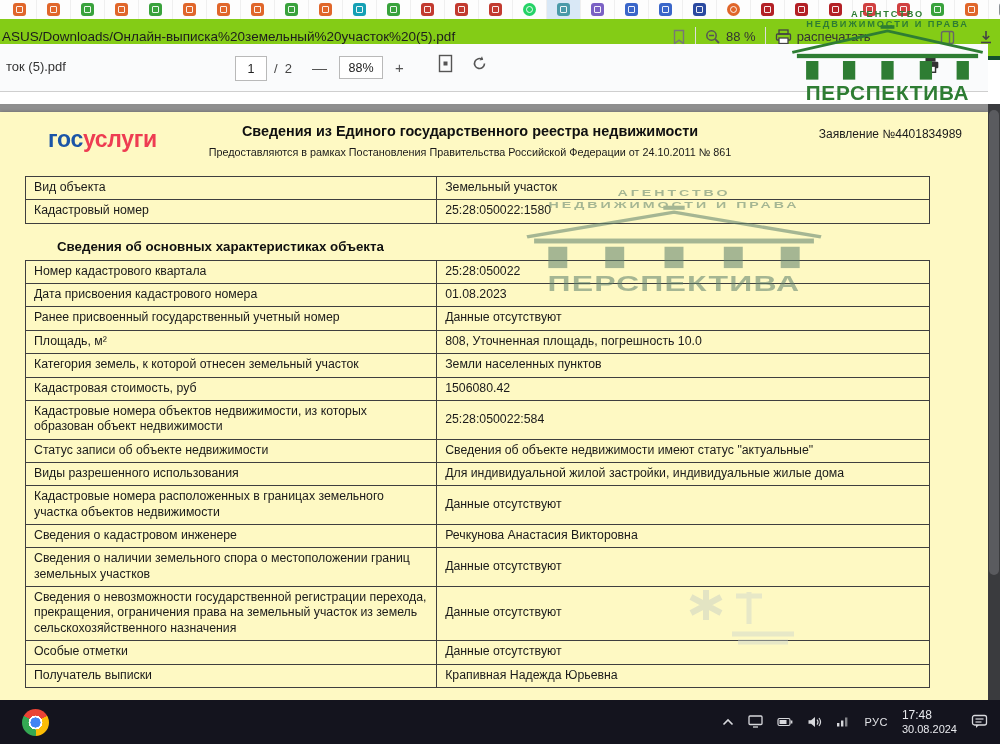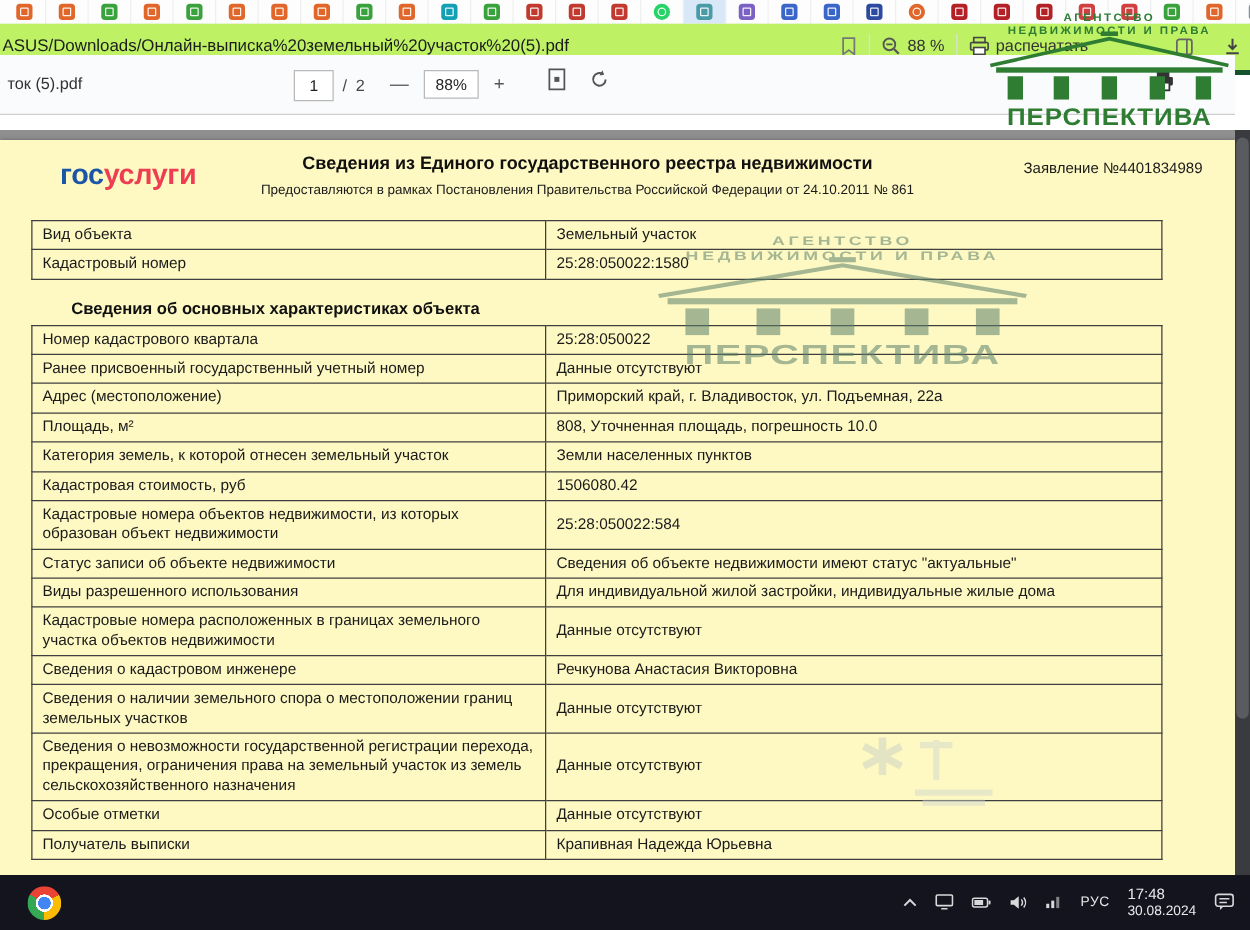--- a/index.html
+++ b/index.html
@@ -13,21 +13,21 @@
   .tab{width:33px;height:19px;display:flex;align-items:center;justify-content:center;
        border-right:1px solid #efefef;flex:0 0 auto}
   .tab.active{background:#d9e8f6}
   .fav{width:13px;height:13px;border-radius:3px;display:inline-block;position:relative}
   .fav::after{content:"";position:absolute;left:3px;top:3px;right:3px;bottom:3px;
               border:1.5px solid rgba(255,255,255,.9);border-radius:1px}
   .tab.circle .fav{border-radius:50%}
   .tab.circle .fav::after{border-radius:50%}
 
   
-  .addressbar{position:absolute;top:19px;left:0;right:0;height:37px;background:#bef264;
+  .addressbar{position:absolute;top:19px;left:0;right:0;height:37px;background:#84cc16;
               border-bottom:4px solid #14532d}
   .url{position:absolute;left:2px;top:10px;font-size:13.5px;color:#1c1c1c;white-space:nowrap;
        width:620px;overflow:hidden}
   .addr-right{position:absolute;left:672px;top:0;height:36px;display:flex;align-items:center;gap:9px}
   .sep{width:1px;height:20px;background:#ddd}
   .zoomgrp,.printgrp{display:flex;gap:5px}
   .zoomtxt,.printtxt{font-size:13px;color:#333;white-space:nowrap}
   .icon-btn{display:flex;align-items:center;justify-content:center}
 
   
@@ -334,30 +334,30 @@
       <div class="section-title">Сведения об основных характеристиках объекта</div>
 
       <table class="doc-table t2">
         <tbody>
 
             <tr>
               <td class="lbl">Номер кадастрового квартала</td>
               <td class="val">25:28:050022</td>
             </tr>
 
+            <tr>
+              <td class="lbl">Дата присвоения кадастрового номера</td>
+              <td class="val">01.08.2023</td>
+            </tr>
 
             <tr>
               <td class="lbl">Ранее присвоенный государственный учетный номер</td>
               <td class="val">Данные отсутствуют</td>
             </tr>
 
-            <tr>
-              <td class="lbl">Адрес (местоположение)</td>
-              <td class="val">Приморский край, г. Владивосток, ул. Подъемная, 22а</td>
-            </tr>
 
             <tr>
               <td class="lbl">Площадь, м²</td>
               <td class="val">808, Уточненная площадь, погрешность 10.0</td>
             </tr>
 
             <tr>
               <td class="lbl">Категория земель, к которой отнесен земельный участок</td>
               <td class="val">Земли населенных пунктов</td>
             </tr>

